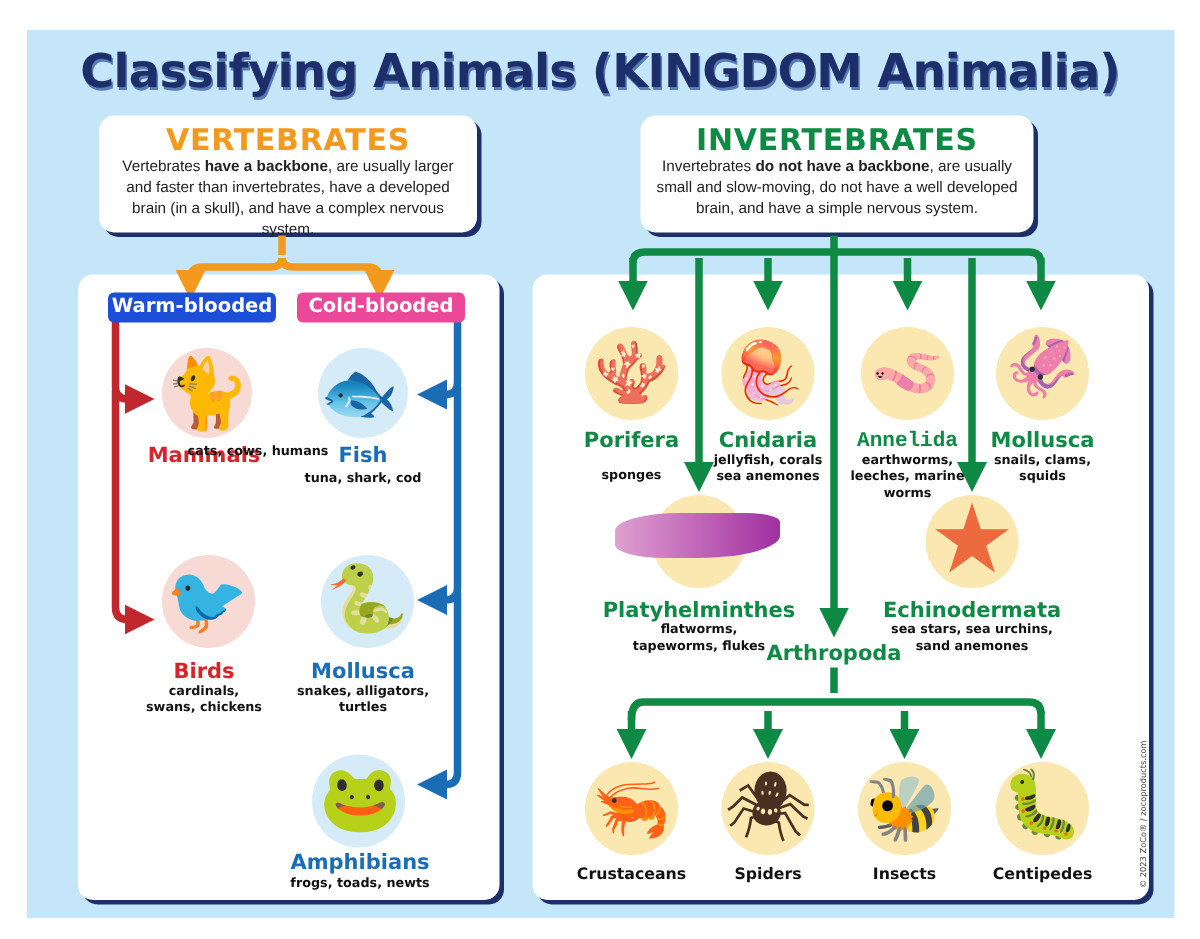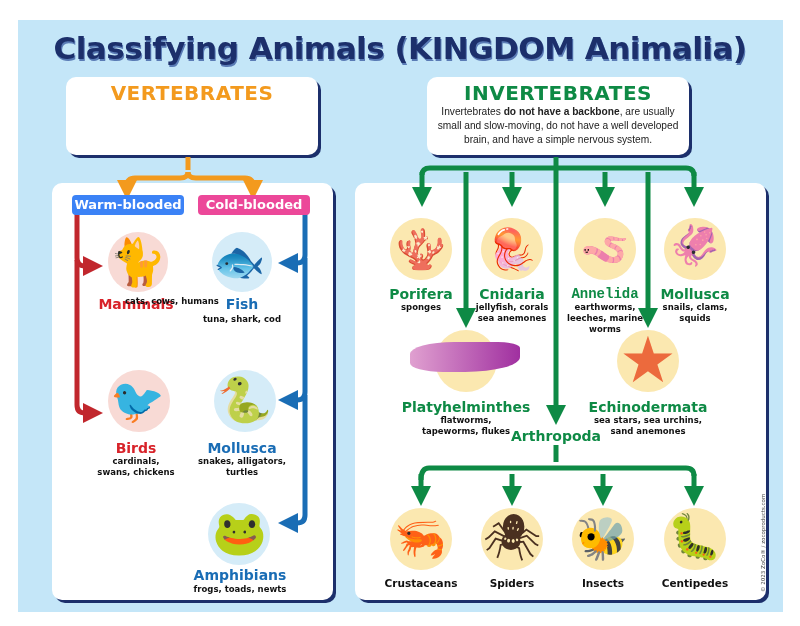--- a/index.html
+++ b/index.html
@@ -19,20 +19,21 @@
   .copy{position:absolute;left:760px;top:592px;transform-origin:0 0;transform:rotate(-90deg);font-size:5.5px;color:#444;white-space:nowrap;}
 </style>
 </head>
 <body>
 
 <div class="panel"></div>
 <div class="title">Classifying Animals (KINGDOM Animalia)</div>
 
 <div class="box" style="left:66px;top:77px;width:252px;height:78px;">
   <div class="hdr" style="color:#f39a1e;">VERTEBRATES</div>
+  <div class="desc"><span>Vertebrates </span><b>have a backbone</b><span>, are usually larger and faster than invertebrates, have a developed brain (in a skull), and have a complex nervous system.</span></div>
 </div>
 
 <div class="box" style="left:427px;top:77px;width:262px;height:78px;">
   <div class="hdr" style="color:#0e8a45;">INVERTEBRATES</div>
   <div class="desc"><span>Invertebrates </span><b>do not have a backbone</b><span>, are usually small and slow-moving, do not have a well developed brain, and have a simple nervous system.</span></div>
 </div>
 
 <div class="box" style="left:52px;top:183px;width:281px;height:417px;"></div>
 <div class="box" style="left:355px;top:183px;width:411px;height:417px;"></div>
 
@@ -82,21 +83,21 @@
 
     <path d="M556,445 L556,462"></path>
     <path d="M421,480 Q421,468 429,468 L686,468 Q694,468 694,476"></path>
     <path d="M421,474 L421,496" marker-end="url(#ag)"></path>
     <path d="M512,474 L512,496" marker-end="url(#ag)"></path>
     <path d="M603,474 L603,496" marker-end="url(#ag)"></path>
     <path d="M694,474 L694,496" marker-end="url(#ag)"></path>
   </g>
 </svg>
 
-<div class="tag" style="left:72px;top:195px;width:112px;background:#3b82f6;">Warm-blooded</div>
+<div class="tag" style="left:72px;top:195px;width:112px;background:#1d4ed8;">Warm-blooded</div>
 <div class="tag" style="left:198px;top:195px;width:112px;background:#ec4899;">Cold-blooded</div>
 
 <div class="circle" style="left:108px;top:232px;width:60px;height:60px;background:#f8dad5;"></div>
 <div class="ico" style="left:100px;top:232px;width:76px;font-size:46px;line-height:60px;color:#7a4a27;">🐈</div>
 <div class="name" style="left:86px;top:296px;width:100px;color:#d8232a;">Mammals</div>
 <div class="sub" style="left:86px;top:296px;width:100px;margin-left:36px;">cats, cows, humans</div>
 
 <div class="circle" style="left:212px;top:232px;width:60px;height:60px;background:#d5ecf8;"></div>
 <div class="ico" style="left:192px;top:232px;width:96px;font-size:42px;line-height:60px;color:#3a6e90;">🐟</div>
 <div class="name" style="left:192px;top:296px;width:100px;color:#1a6db5;">Fish</div>
@@ -113,21 +114,21 @@
 <div class="sub" style="left:197px;top:456px;width:90px;">snakes, alligators, turtles</div>
 
 <div class="circle" style="left:208px;top:503px;width:62px;height:62px;background:#d5ecf8;"></div>
 <div class="ico" style="left:200px;top:500px;width:80px;font-size:44px;line-height:66px;color:#3aa33a;">🐸</div>
 <div class="name" style="left:190px;top:567px;width:100px;color:#1a6db5;">Amphibians</div>
 <div class="sub" style="left:185px;top:584px;width:110px;text-align:center;">frogs, toads, newts</div>
 
 <div class="circle" style="left:390px;top:218px;width:62px;height:62px;background:#fbe8b0;"></div>
 <div class="ico" style="left:386px;top:218px;width:70px;font-size:40px;line-height:62px;color:#1a6fd0;">🪸</div>
 <div class="name" style="left:376px;top:286px;width:90px;color:#0e8a45;">Porifera</div>
-<div class="sub" style="left:376px;top:302px;width:90px;">sponges</div>
+<div class="sub" style="left:376px;top:312px;width:90px;">sponges</div>
 
 <div class="circle" style="left:481px;top:218px;width:62px;height:62px;background:#fbe8b0;"></div>
 <div class="ico" style="left:477px;top:218px;width:70px;font-size:40px;line-height:62px;color:#3a8fe0;">🪼</div>
 <div class="name" style="left:467px;top:286px;width:90px;color:#0e8a45;text-align:center;">Cnidaria</div>
 <div class="sub" style="left:472px;top:302px;width:80px;">jellyfish, corals sea anemones</div>
 
 <div class="circle" style="left:574px;top:218px;width:62px;height:62px;background:#fbe8b0;"></div>
 <div class="ico" style="left:570px;top:218px;width:70px;font-size:40px;line-height:62px;color:#e05a40;">🪱</div>
 <div class="name" style="left:560px;top:286px;width:90px;color:#0e8a45;font-family:Liberation Mono, monospace;">Annelida</div>
 <div class="sub" style="left:565px;top:302px;width:80px;">earthworms, leeches, marine worms</div>

